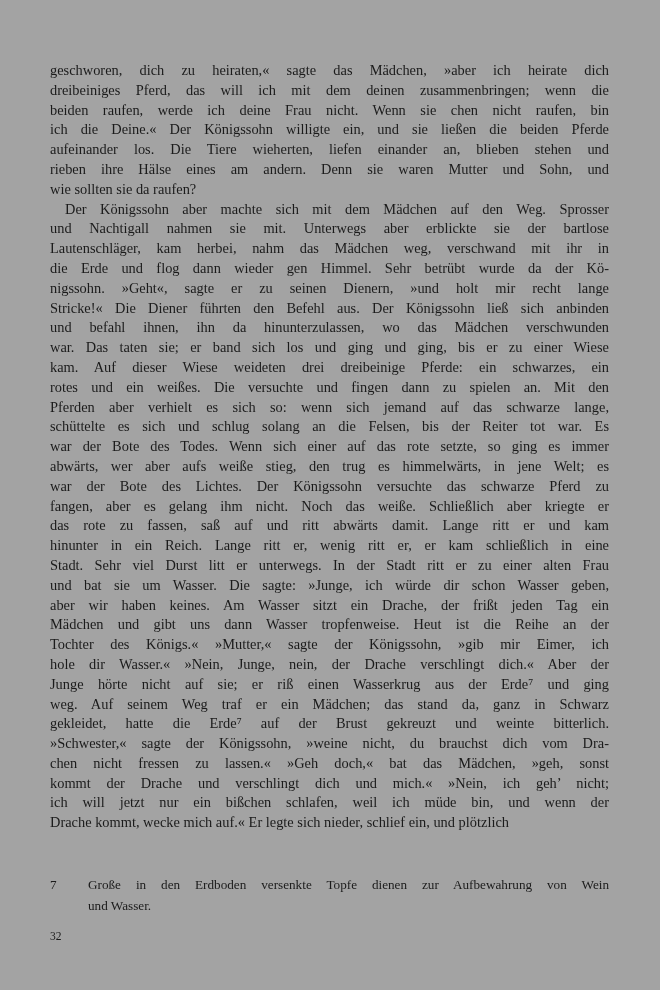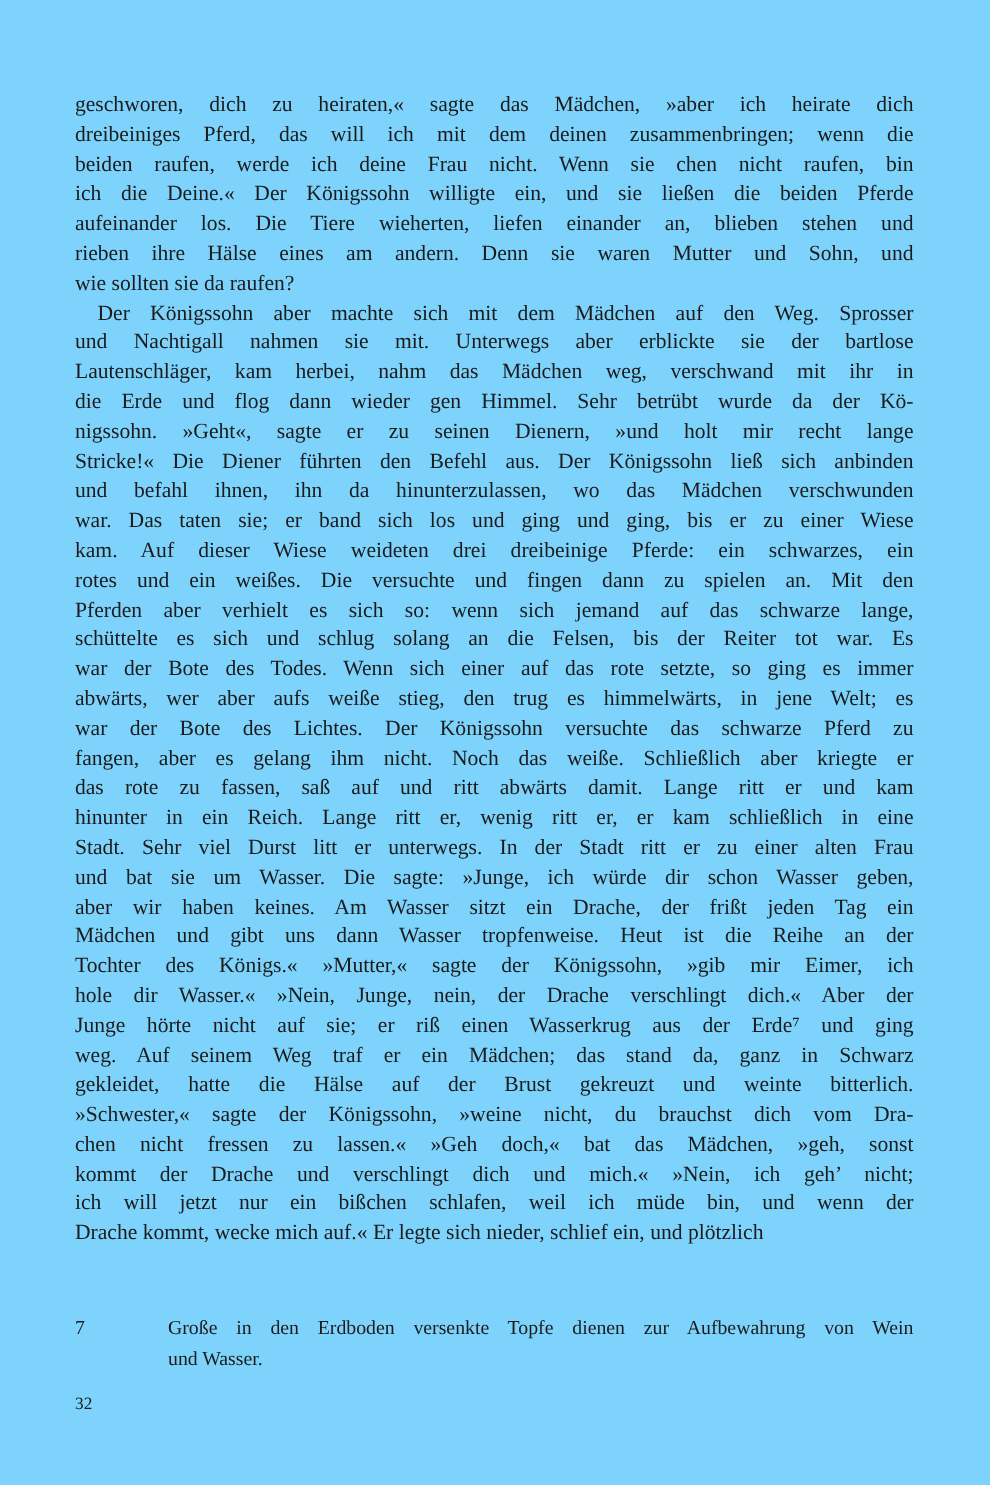--- a/index.html
+++ b/index.html
@@ -5,21 +5,21 @@
   html, body {
     margin: 0;
     padding: 0;
     background: #e8e8e8;
   }
   .page {
     position: relative;
     width: 660px;
     height: 990px;
     margin: 0 auto;
-    background: #7dd3fc;
+    background: #a3a3a3;
     color: #1b1b1b;
     font-family: "Liberation Serif", "DejaVu Serif", serif;
     overflow: hidden;
   }
   .textblock {
     position: absolute;
     left: 50px;
     top: 61px;
     width: 559px;
     font-size: 14.4px;
@@ -50,21 +50,20 @@
   .fn-marker {
     width: 38px;
     flex: 0 0 38px;
   }
   .fn-body {
     flex: 1 1 auto;
   }
   .fn-line {
     text-align: justify;
     text-align-last: justify;
-    margin-left: 24px;
   }
   .fn-line.last {
     text-align: center;
     text-align-last: left;
   }
   .pagenum {
     position: absolute;
     left: 50px;
     top: 929px;
     font-size: 11.5px;
@@ -106,21 +105,21 @@
         <div class="line">das rote zu fassen, saß auf und ritt abwärts damit. Lange ritt er und kam</div>
         <div class="line">hinunter in ein Reich. Lange ritt er, wenig ritt er, er kam schließlich in eine</div>
         <div class="line">Stadt. Sehr viel Durst litt er unterwegs. In der Stadt ritt er zu einer alten Frau</div>
         <div class="line">und bat sie um Wasser. Die sagte: »Junge, ich würde dir schon Wasser geben,</div>
         <div class="line">aber wir haben keines. Am Wasser sitzt ein Drache, der frißt jeden Tag ein</div>
         <div class="line">Mädchen und gibt uns dann Wasser tropfenweise. Heut ist die Reihe an der</div>
         <div class="line">Tochter des Königs.« »Mutter,« sagte der Königssohn, »gib mir Eimer, ich</div>
         <div class="line">hole dir Wasser.« »Nein, Junge, nein, der Drache verschlingt dich.« Aber der</div>
         <div class="line">Junge hörte nicht auf sie; er riß einen Wasserkrug aus der Erde⁷ und ging</div>
         <div class="line">weg. Auf seinem Weg traf er ein Mädchen; das stand da, ganz in Schwarz</div>
-        <div class="line">gekleidet, hatte die Hälse auf der Brust gekreuzt und weinte bitterlich.</div>
+        <div class="line">gekleidet, hatte die Erde⁷ auf der Brust gekreuzt und weinte bitterlich.</div>
         <div class="line">»Schwester,« sagte der Königssohn, »weine nicht, du brauchst dich vom Dra-</div>
         <div class="line">chen nicht fressen zu lassen.« »Geh doch,« bat das Mädchen, »geh, sonst</div>
         <div class="line">kommt der Drache und verschlingt dich und mich.« »Nein, ich geh’ nicht;</div>
         <div class="line">ich will jetzt nur ein bißchen schlafen, weil ich müde bin, und wenn der</div>
         <div class="line last">Drache kommt, wecke mich auf.« Er legte sich nieder, schlief ein, und plötzlich</div>
       </div>
     </div>
 
   <div class="footnote">
     <div class="fn-marker">7</div>

